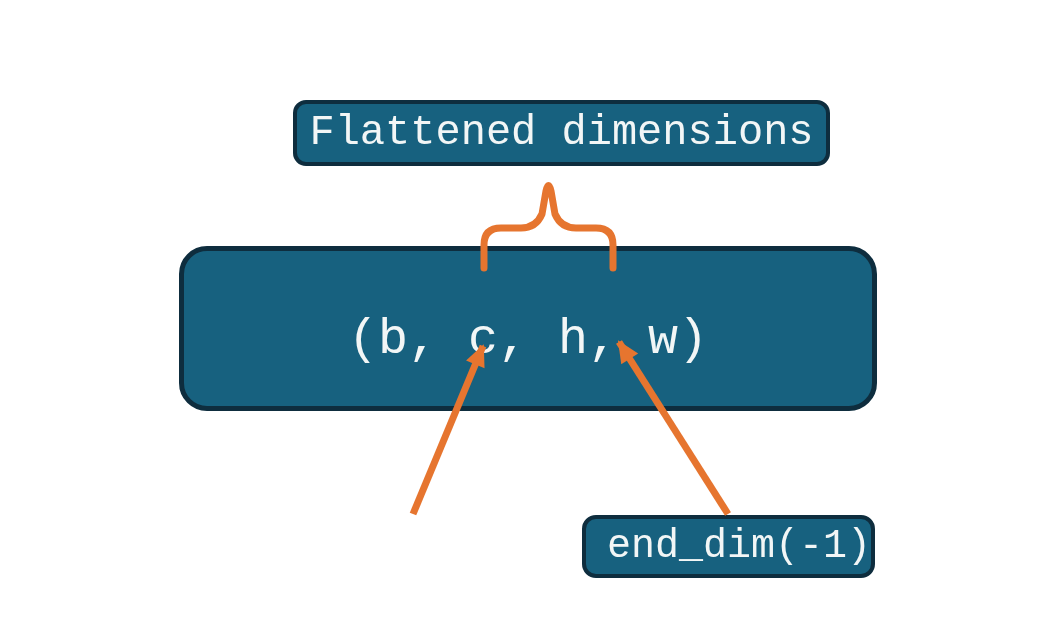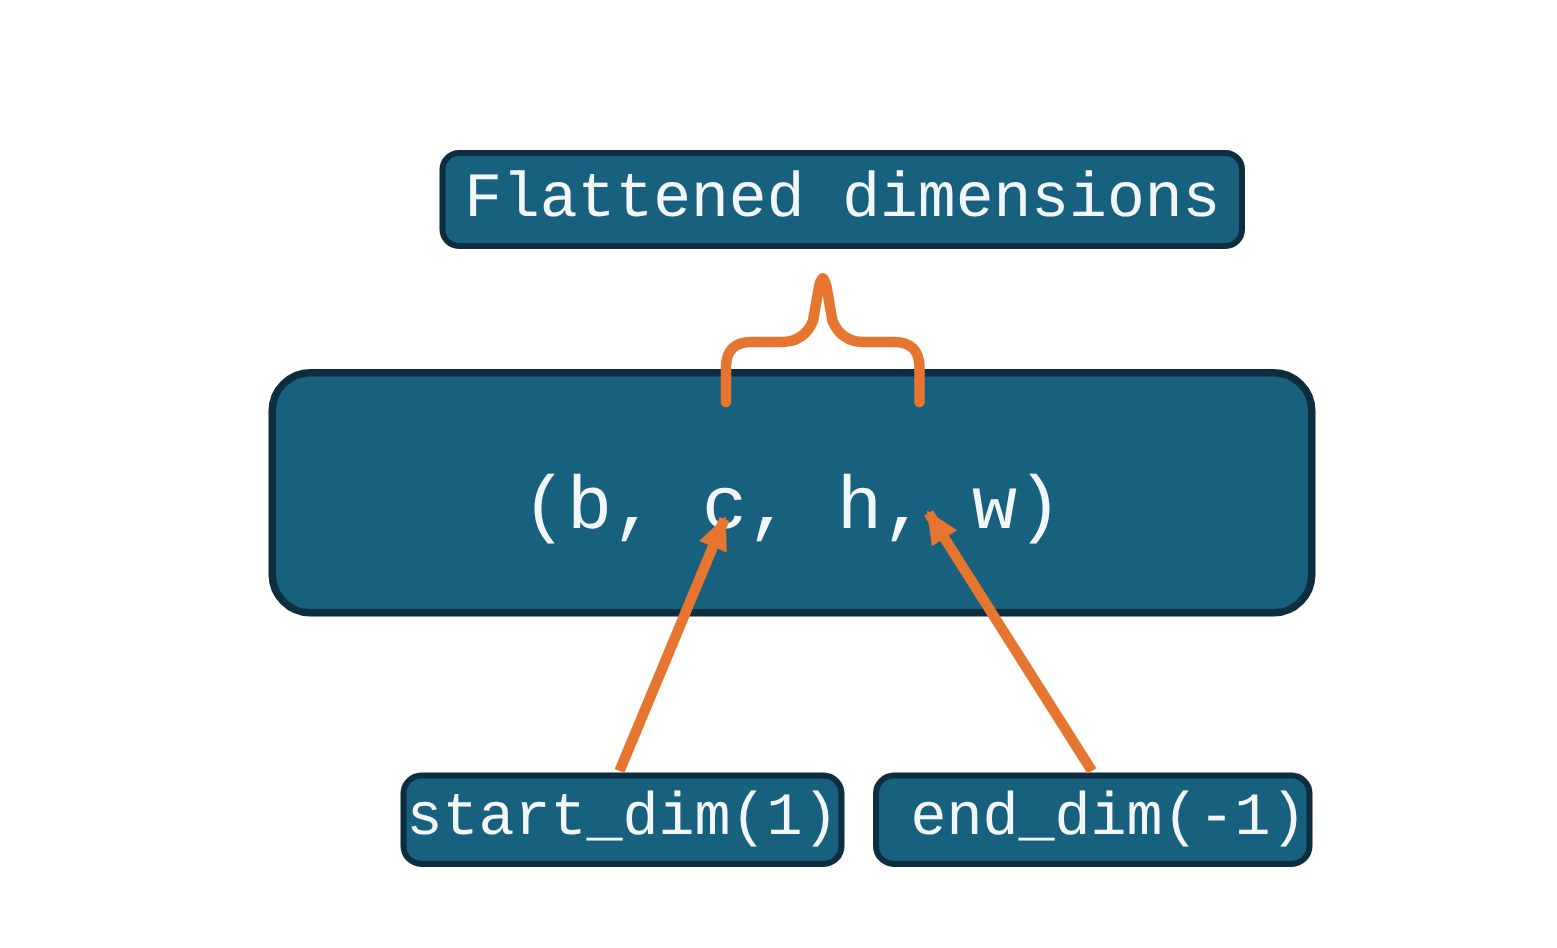--- a/index.html
+++ b/index.html
@@ -83,23 +83,20 @@
 <div class="canvas">
 
   <div class="box title-box">
     <span>Flattened dimensions</span>
   </div>
 
   <div class="box tensor-box">
     <span>(b, c, h, w)</span>
   </div>
 
-  <div class="box small-box start-box">
-    <span>start_dim(1)</span>
-  </div>
 
   <div class="box small-box end-box">
     <span>end_dim(-1)</span>
   </div>
 
   <svg class="overlay" viewBox="0 0 1038 632" xmlns="http://www.w3.org/2000/svg">
     <defs>
       <marker id="ah" markerUnits="userSpaceOnUse" markerWidth="26" markerHeight="24" viewBox="0 0 26 24" refX="22" refY="12" orient="auto">
         <path class="accent-fill" d="M2,2 L24,12 L2,22 Z"></path>
       </marker>

